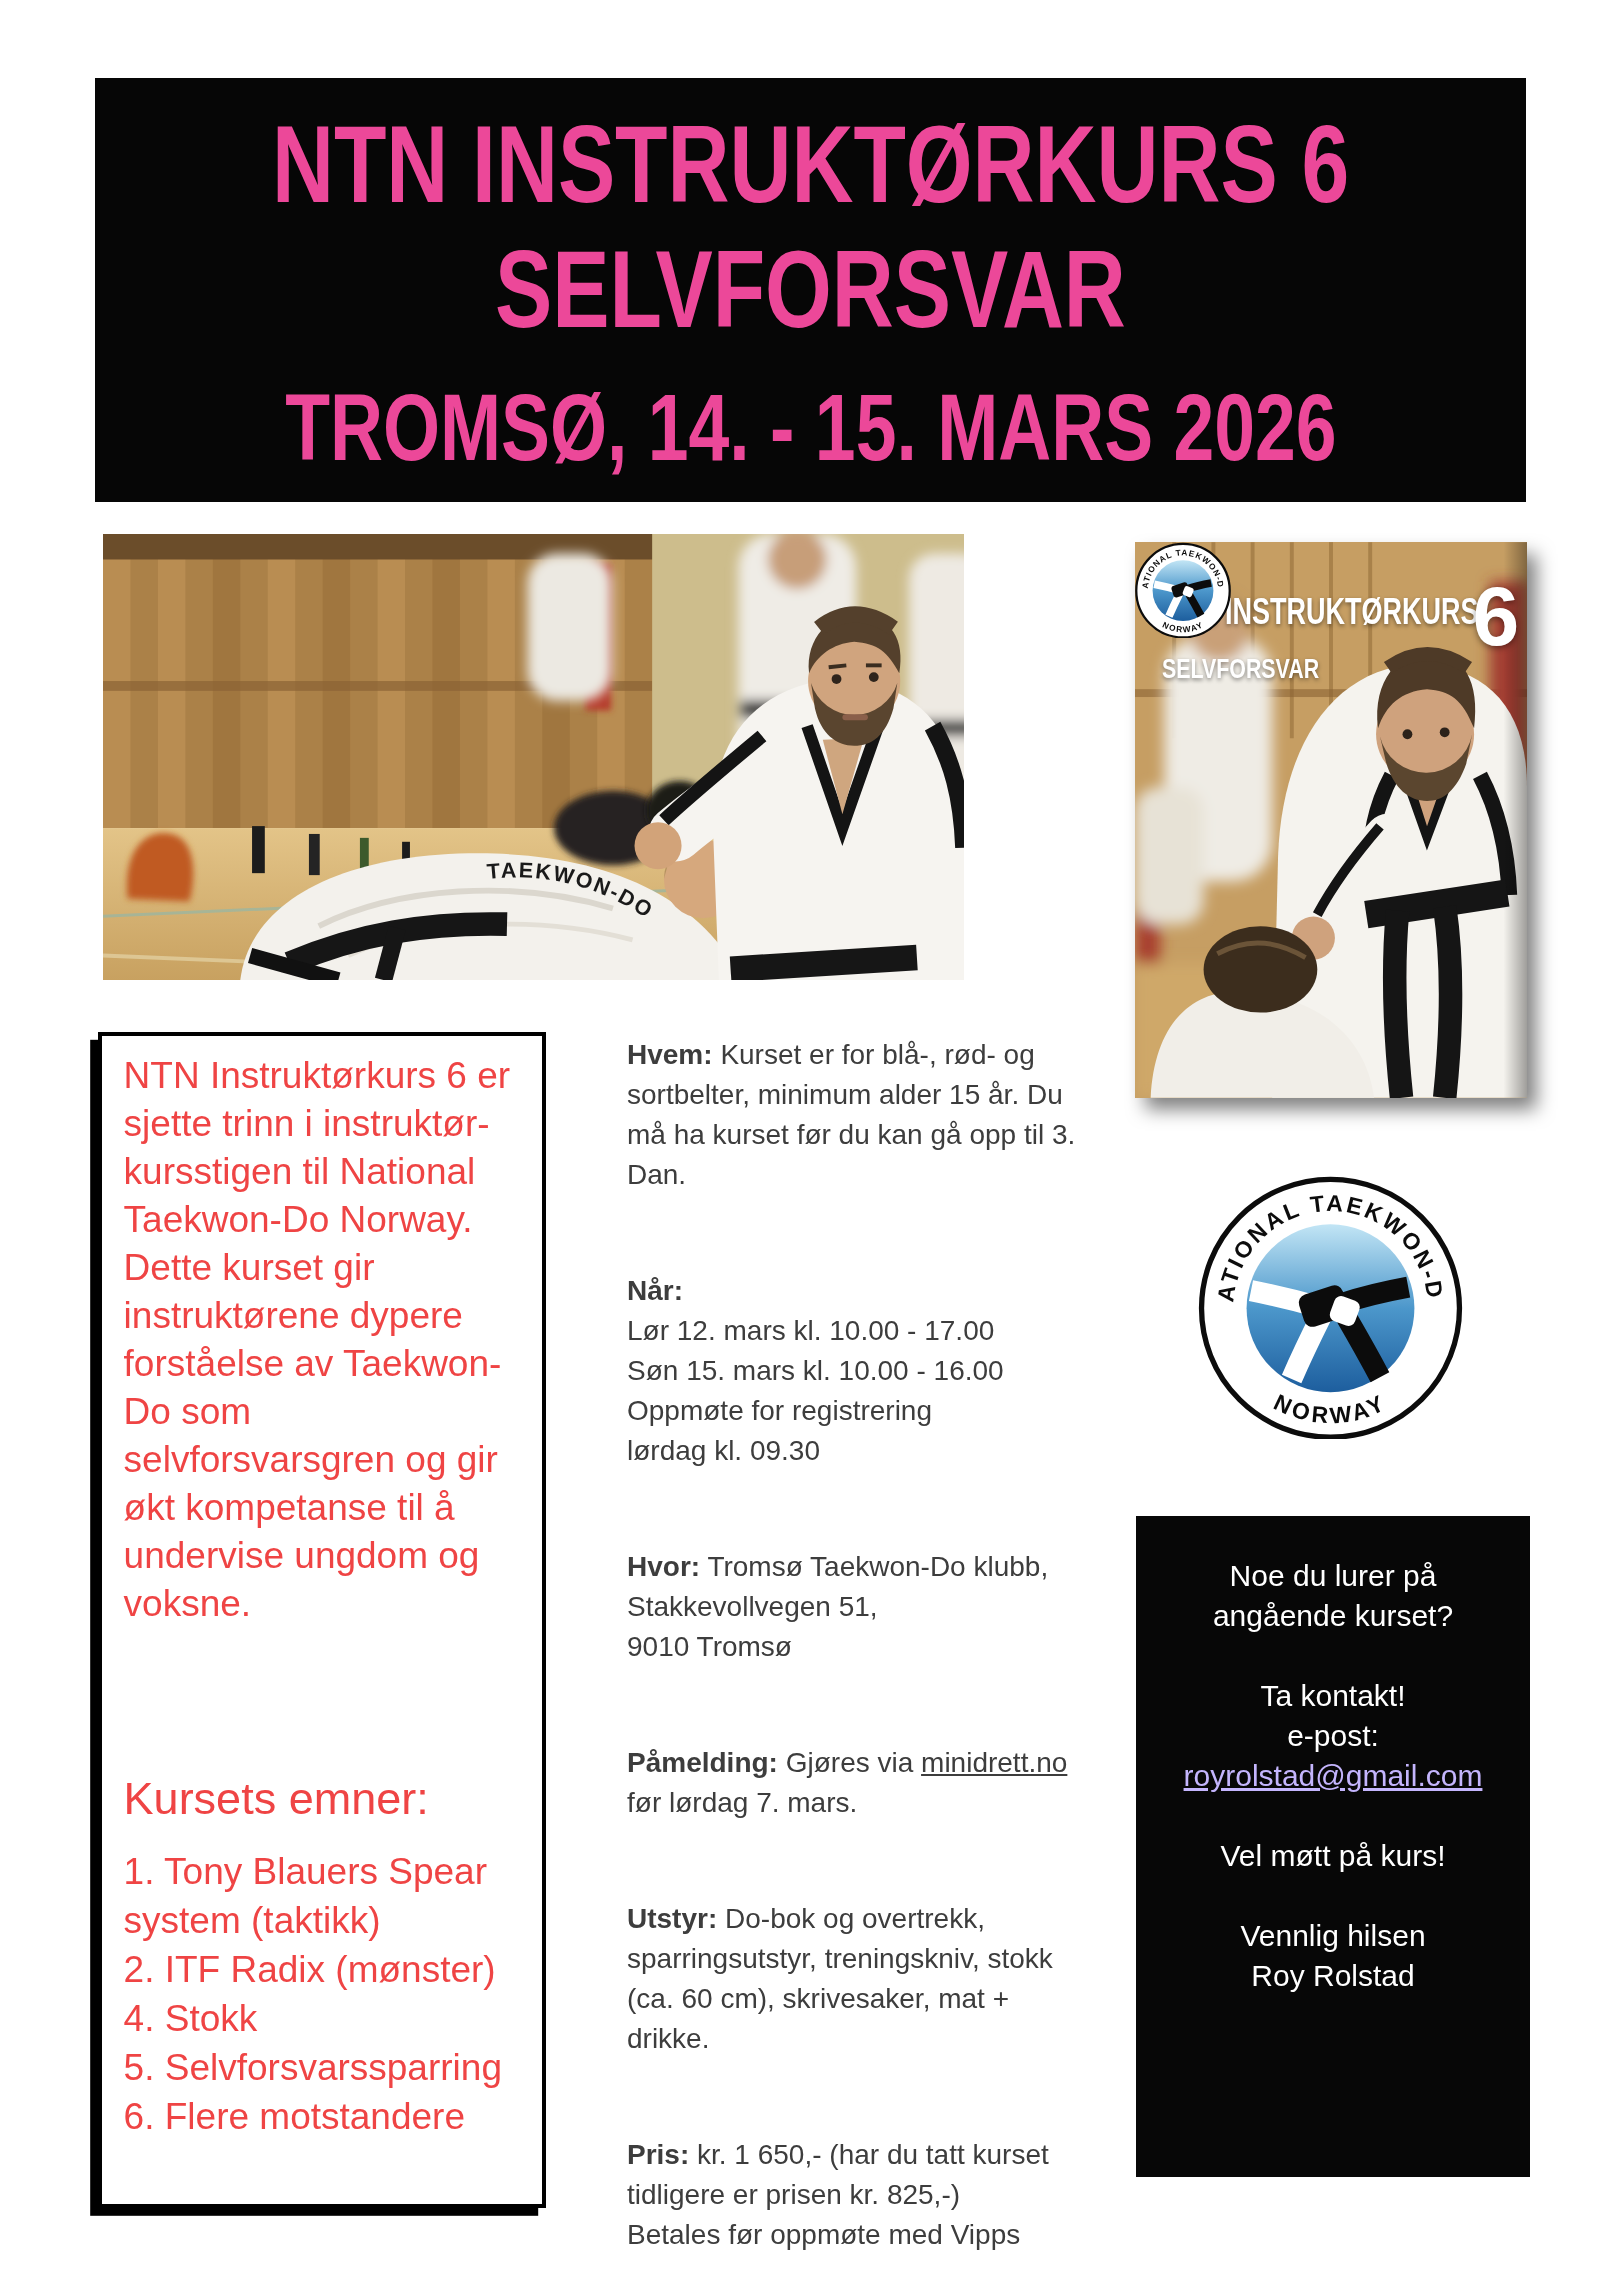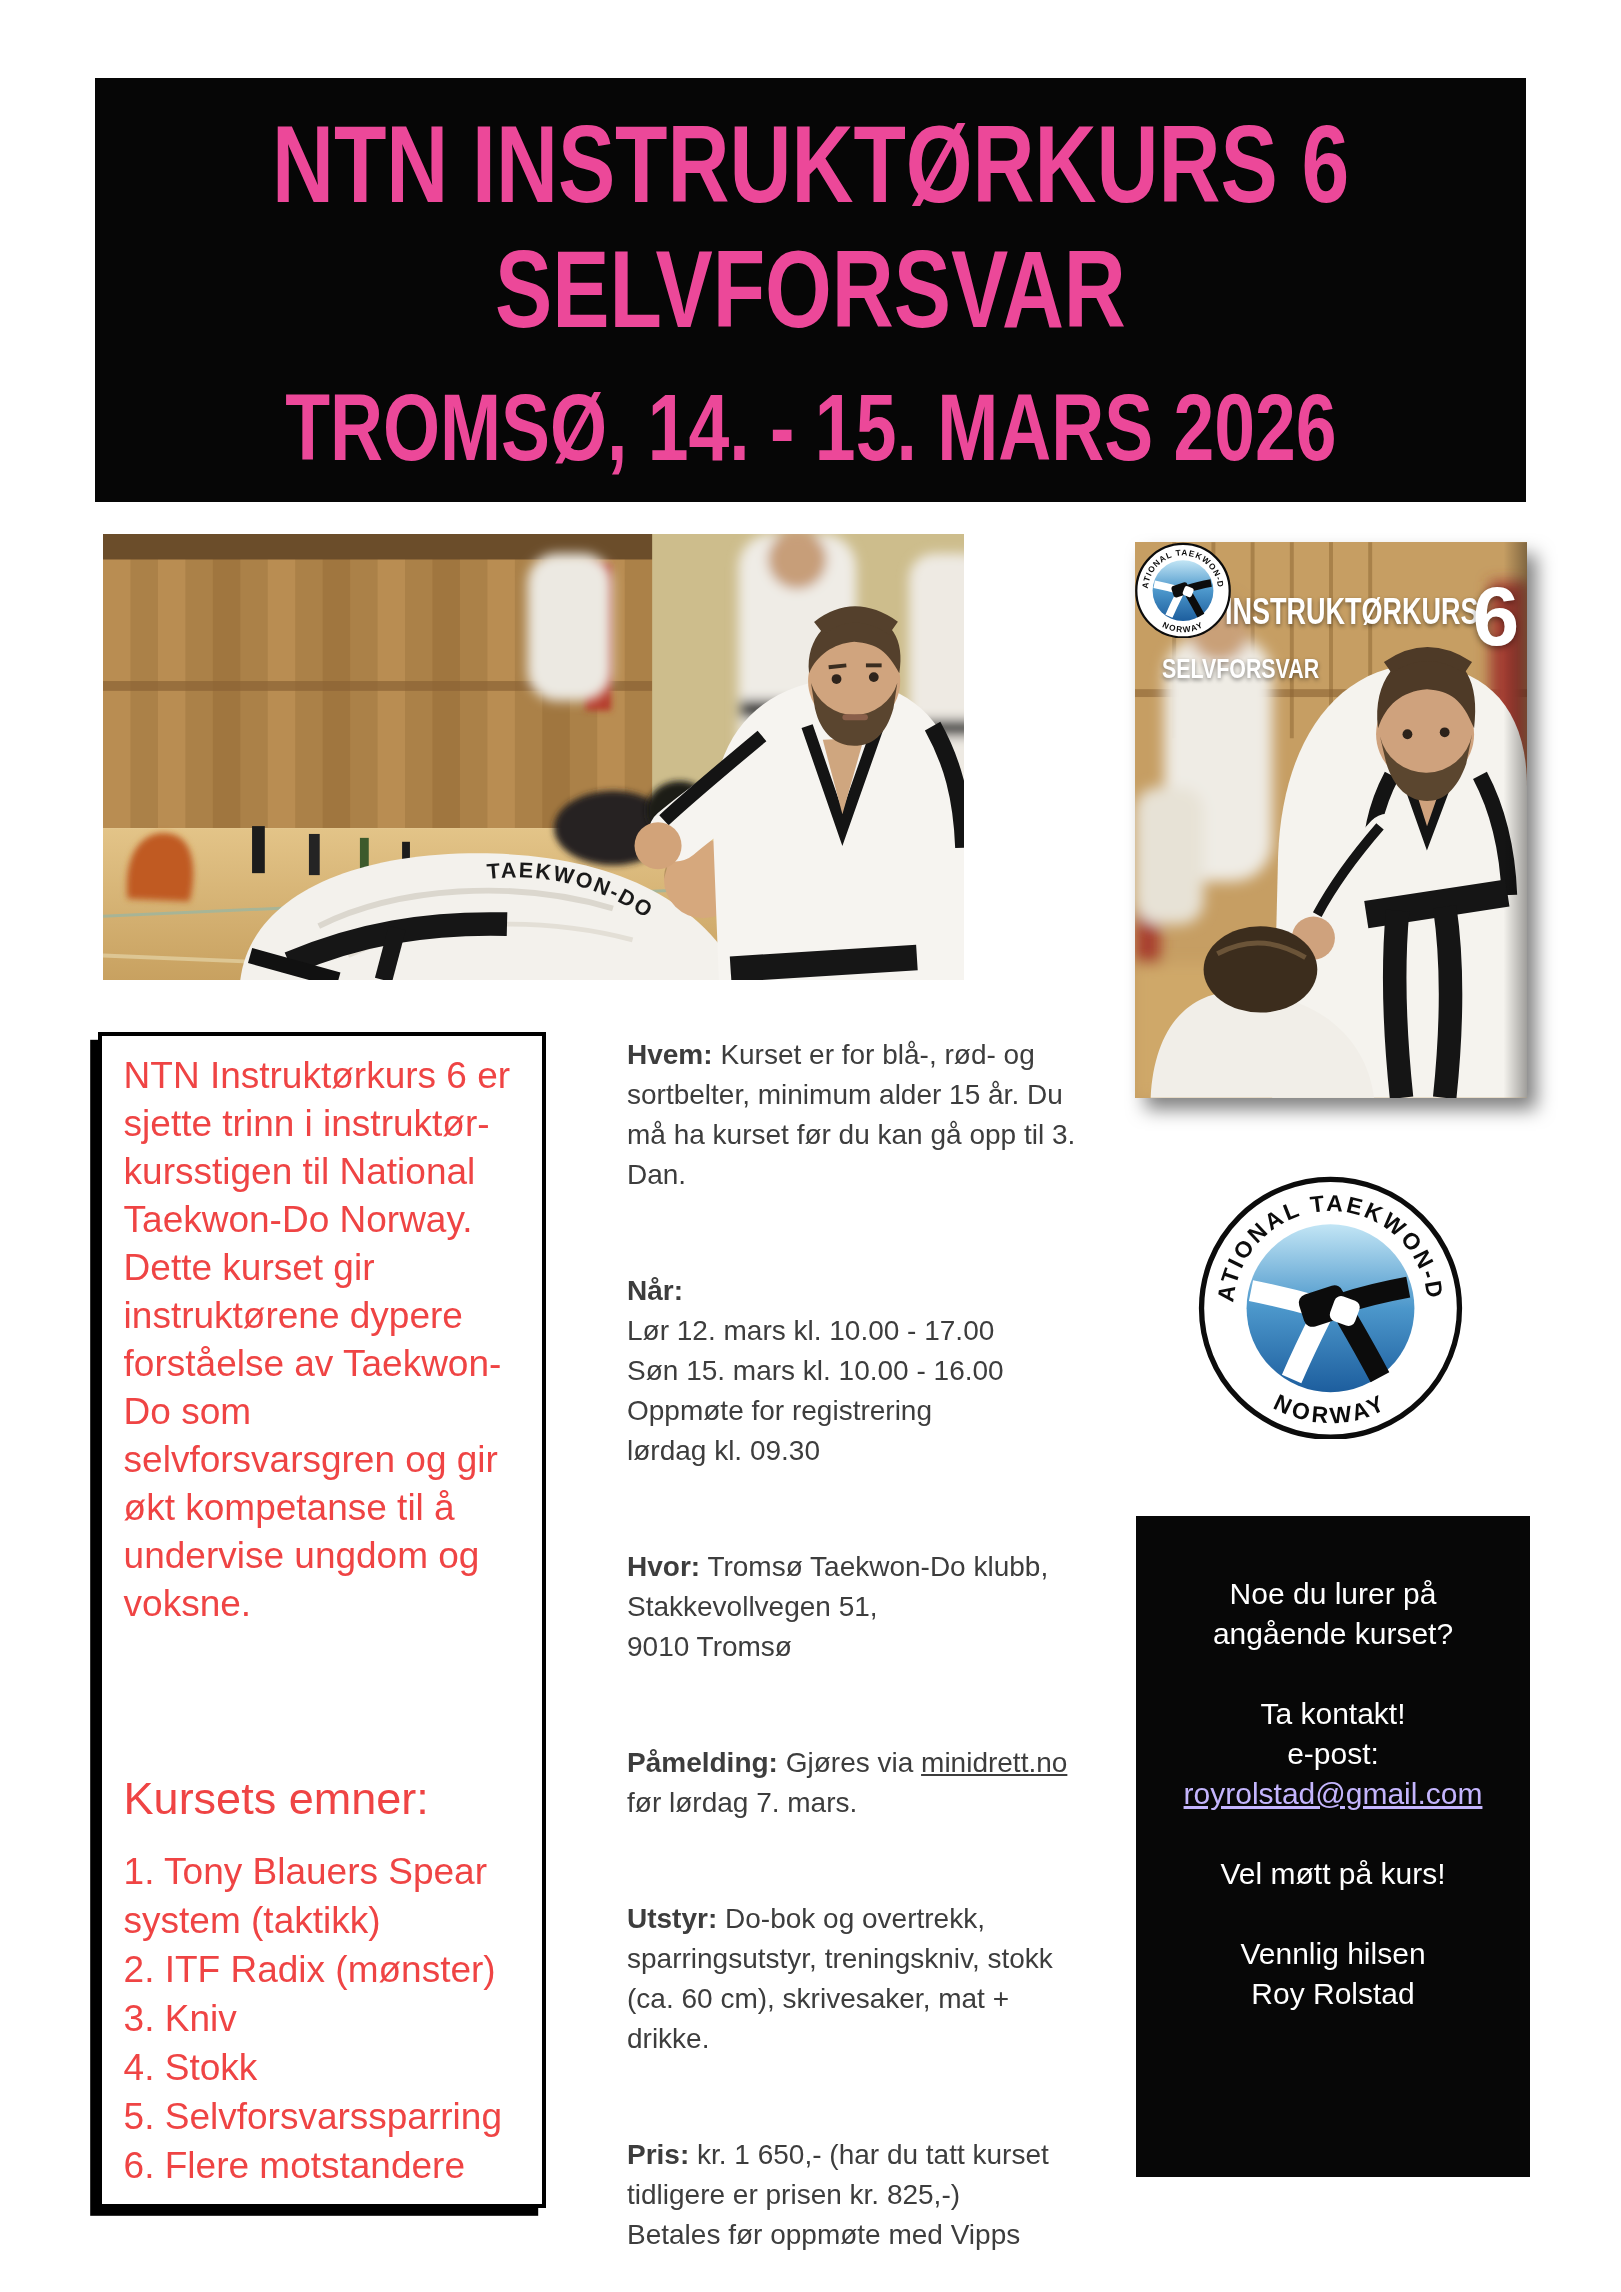--- a/index.html
+++ b/index.html
@@ -38,21 +38,21 @@
   .details{position:absolute;left:627px;top:1035px;width:470px;color:#3d3d3d;}
   .details p{margin:0 0 76px 0;font-size:28px;line-height:40px;}
   .details strong{font-weight:700;}
   .details a{color:inherit;text-decoration:underline;}
 
   
   .big-logo{position:absolute;left:1198px;top:1174px;width:265px;height:265px;}
 
   
   .contact-box{position:absolute;left:1136px;top:1516px;width:394px;height:661px;background:#070707;
-               color:#fff;text-align:center;box-sizing:border-box;padding-top:58px;
+               color:#fff;text-align:center;box-sizing:border-box;padding-top:40px;
                font-size:30px;line-height:40px;}
   .contact-box .gap{height:40px;}
   .contact-box a{color:#c4b5fd;text-decoration:underline;}
 </style>
 </head>
 <body>
 
 <div class="page">
 
   <header class="banner">
@@ -238,21 +238,20 @@
           </g>
       </g>
     </svg>
   </div>
 
   <aside class="intro-box">
     <p>NTN Instruktørkurs 6 er sjette trinn i instruktør-kursstigen til National Taekwon-Do Norway. Dette kurset gir instruktørene dypere forståelse av Taekwon-Do som selvforsvarsgren og gir økt kompetanse til å undervise ungdom og voksne.</p>
     <h2>Kursets emner:</h2>
     <div class="item">1. Tony Blauers Spear system (taktikk)</div>
     <div class="item">2. ITF Radix (mønster)</div>
-    <div class="item">3. Kniv</div>
     <div class="item">4. Stokk</div>
     <div class="item">5. Selvforsvarssparring</div>
     <div class="item">6. Flere motstandere</div>
   </aside>
 
   <section class="details">
     <p>
       <strong>Hvem:</strong>
       <span>Kurset er for blå-, rød- og sortbelter, minimum alder 15 år. Du må ha kurset før du kan gå opp til 3. Dan.</span>
     </p>

